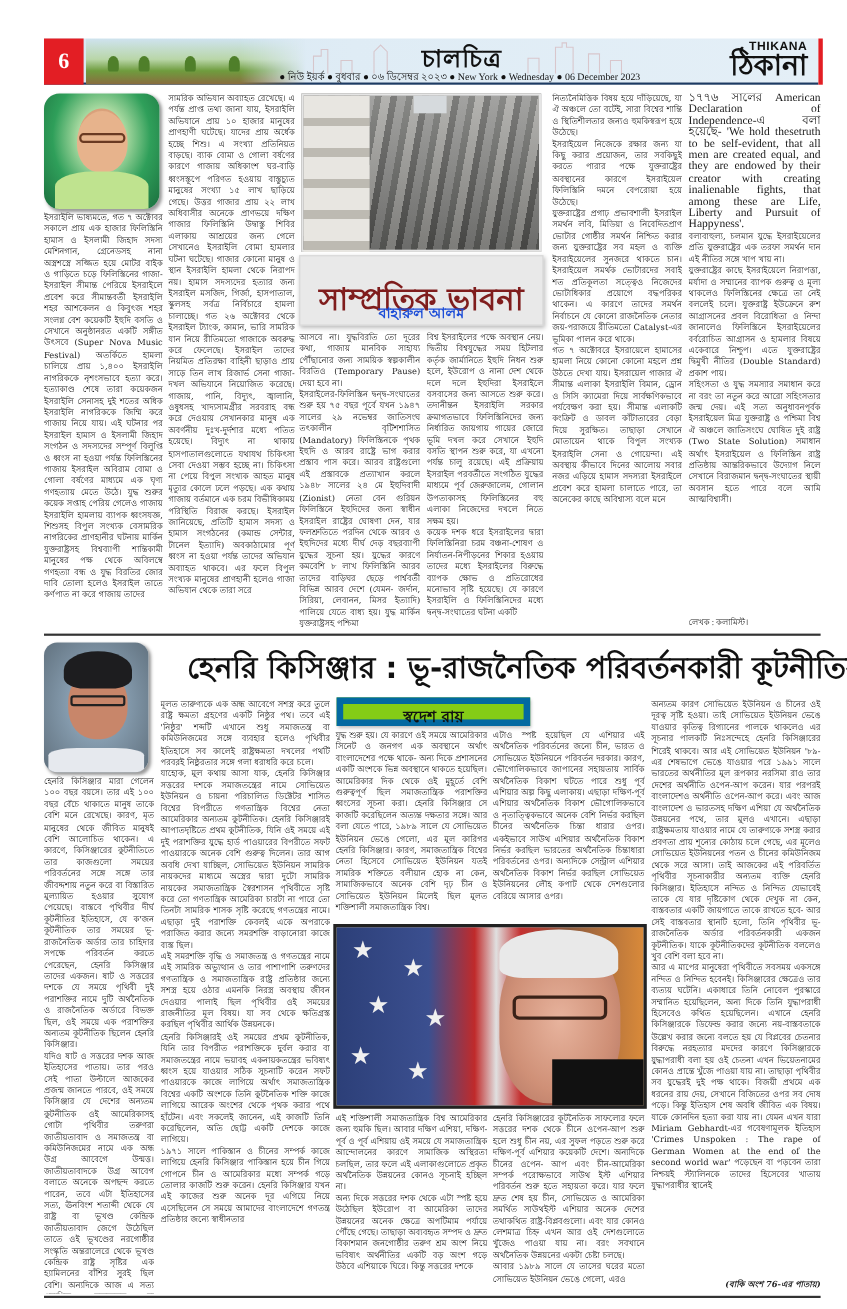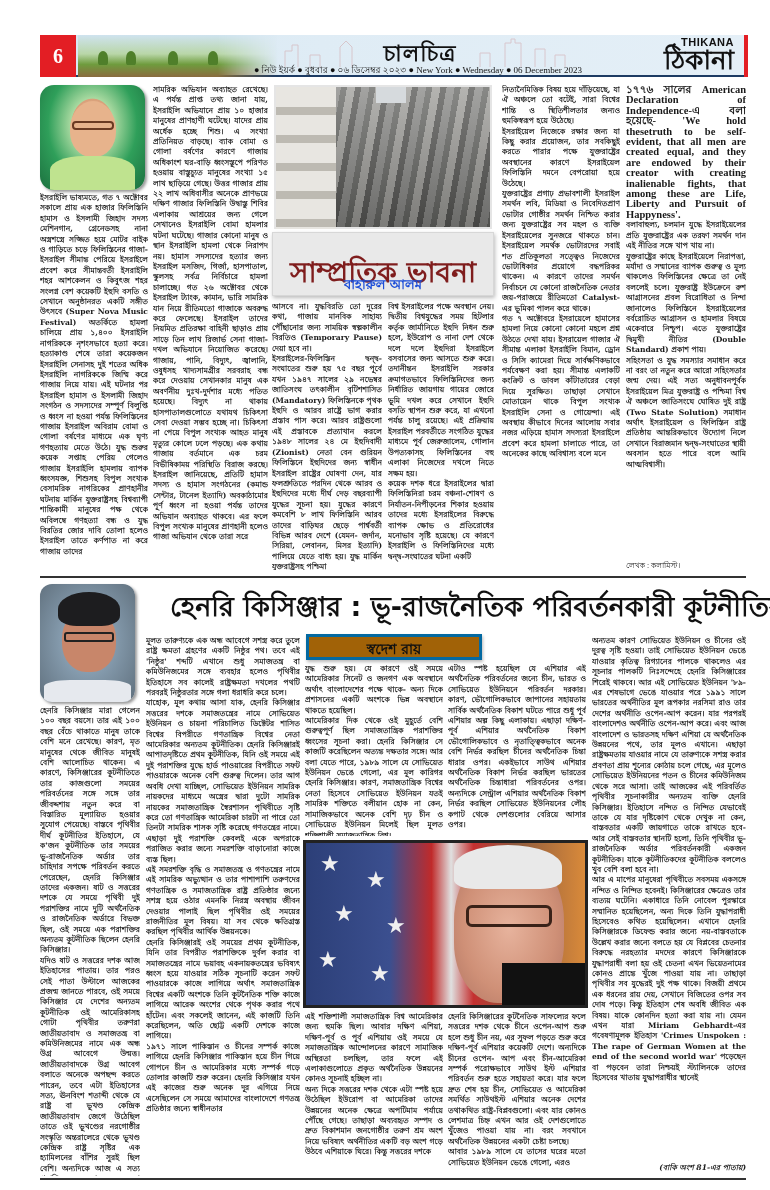--- a/index.html
+++ b/index.html
@@ -22,21 +22,21 @@
     font: bold 22px "DejaVu Sans", sans-serif; color: #111; letter-spacing: 1px; }
   .dateline { position: absolute; left: 158px; top: 28px; width: 440px; text-align: center;
     font: 9px "Liberation Serif", serif; color: #111; white-space: nowrap; }
   .logo { position: absolute; right: 10px; top: 1px; width: 110px; height: 40px; }
   .logo-en { position: absolute; right: 0; top: 0; font: bold 11px "Liberation Sans", sans-serif; color: #111; letter-spacing: .5px; }
   .logo-bn { position: absolute; right: 0; top: 9px; font: bold 26px "DejaVu Sans", sans-serif; color: #111; line-height: 30px; }
   .red-edge { position: absolute; right: -4px; top: 0; width: 4px; height: 42px; background: #e31e24; }
 
   
   .col { position: absolute; font-size: 7.6px; line-height: 10.4px; text-align: justify; color: #1a1a1a; overflow: hidden; }
-  .col p { margin: 0; text-indent: 0; font-weight: bold; }
+  .col p { margin: 0; text-indent: 0; }
   .en { font-family: "Liberation Serif", serif; font-size: 10.5px; }
 
   
   .photo-top { position: absolute; left: 40px; top: 85px; width: 105px; height: 105px; border-radius: 14px;
     background: radial-gradient(ellipse at 50% 38%, #f0c7a4 0%, #d9a07a 28%, #a8d9a0 29%, #2f9f5a 60%, #1b6f3e 100%);
     box-shadow: 2px 2px 3px #999; overflow: hidden; }
   .photo-top .shirt { position: absolute; left: 10px; right: 10px; bottom: 0; height: 34px; background: #bfe38f; border-radius: 40% 40% 0 0; }
   .photo-top .head { position: absolute; left: 30px; top: 16px; width: 46px; height: 56px; border-radius: 50% 50% 45% 45%; background: #e7b38c; }
   .photo-top .glasses { position: absolute; left: 32px; top: 36px; width: 42px; height: 9px; border: 2px solid #6a3a22; border-radius: 4px; }
 
@@ -62,22 +62,22 @@
   .headline2 { position: absolute; left: 136px; top: 586px; width: 610px; height: 44px; text-align: center;
     font: bold 27px "DejaVu Sans", sans-serif; color: #111; white-space: nowrap; margin-left: 34px; }
   .photo-author2 { position: absolute; left: 40px; top: 584px; width: 95px; height: 118px; border-radius: 12px;
     background: radial-gradient(ellipse at 50% 48%, #c98c68 0%, #b07452 30%, #8aa1b4 31%, #5f6f7c 100%);
     box-shadow: 2px 2px 3px #999; overflow: hidden; }
   .photo-author2 .hair { position: absolute; left: 18px; top: 8px; width: 62px; height: 34px; border-radius: 50% 50% 30% 30%; background: #1d1d1f; }
   .photo-author2 .face { position: absolute; left: 22px; top: 26px; width: 54px; height: 62px; border-radius: 45%; background: #c8866a; }
   .photo-author2 .glasses { position: absolute; left: 24px; top: 48px; width: 50px; height: 10px; border: 2px solid #222; border-radius: 3px; }
   .photo-author2 .shirt { position: absolute; left: 4px; right: 4px; bottom: 0; height: 22px; background: #e6e9ee; border-radius: 30% 30% 0 0; }
 
-  .author-box2 { position: absolute; left: 306px; top: 634px; width: 176px; height: 26px; background: #a16207;
-    border: 3px solid #0369a1; box-shadow: 1px 2px 3px #bbb; text-align: center;
+  .author-box2 { position: absolute; left: 306px; top: 634px; width: 176px; height: 26px; background: #84cc16;
+    border: 6px solid #0369a1; box-shadow: 1px 2px 3px #bbb; text-align: center;
     font: bold 14px "DejaVu Sans", sans-serif; line-height: 24px; }
 
   .photo-kissinger { position: absolute; left: 303px; top: 840px; width: 285px; height: 168px; border: 3px solid #222;
     background: linear-gradient(90deg, #2c3f78 0%, #3b4f8f 30%, #c02a2a 45%, #e0e0e0 52%, #c43030 60%, #8d5a3e 75%, #d98a3a 100%);
     overflow: hidden; }
   .photo-kissinger .star { position: absolute; color: #f0f0f0; font-size: 22px; }
   .photo-kissinger .face { position: absolute; left: 148px; top: 10px; width: 110px; height: 150px; border-radius: 45% 45% 40% 40%;
     background: radial-gradient(ellipse at 50% 50%, #e7b39d 0%, #cf9077 60%, #b07462 100%); }
   .photo-kissinger .hair { position: absolute; left: 148px; top: 2px; width: 108px; height: 44px; border-radius: 50% 50% 20% 20%; background: #e9e9e9; }
   .photo-kissinger .specs { position: absolute; left: 160px; top: 62px; width: 86px; height: 22px; border: 3px solid #3a2218; border-radius: 6px; }
@@ -211,17 +211,17 @@
   </div>
   <div class="col" style="left:448px; top:1012px; width:138px; height:164px;">
     <p>হেনরি কিসিঞ্জারের কূটনৈতিক সাফল্যের ফলে সত্তরের দশক থেকে চীনে ওপেন-আপ শুরু হলে শুধু চীন নয়, এর সুফল পড়তে শুরু করে দক্ষিণ-পূর্ব এশিয়ার কয়েকটি দেশে। অন্যদিকে চীনের ওপেন- আপ এবং চীন-আমেরিকা সম্পর্ক পরোক্ষভাবে সাউথ ইস্ট এশিয়ার পরিবর্তন শুরু হতে সহায়তা করে। যার ফলে দ্রুত শেষ হয় চীন, সোভিয়েত ও আমেরিকা সমর্থিত সাউথইস্ট এশিয়ার অনেক দেশের তথাকথিত রাষ্ট্র-বিপ্লবগুলো। এবং যার কোনও লেশমাত্র চিহ্ন এখন আর ওই দেশগুলোতে খুঁজেও পাওয়া যায় না। বরং সবখানে অর্থনৈতিক উন্নয়নের একটা চেষ্টা চলছে।</p>
     <p>আবার ১৯৮৯ সালে যে তাসের ঘরের মতো সোভিয়েত ইউনিয়ন ভেঙে গেলো, এরও</p>
   </div>
   <div class="col" style="left:592px; top:636px; width:154px; height:528px;">
     <p>অন্যতম কারণ সোভিয়েত ইউনিয়ন ও চীনের ওই দূরত্ব সৃষ্টি হওয়া। তাই সোভিয়েত ইউনিয়ন ভেঙে যাওয়ার কৃতিত্ব রিগ্যানের পালকে থাকলেও এর সূচনার পালকটি নিঃসন্দেহে হেনরি কিসিঞ্জারের শিরেই থাকবে। আর এই সোভিয়েত ইউনিয়ন '৮৯-এর শেষভাগে ভেঙে যাওয়ার পরে ১৯৯১ সালে ভারতের অর্থনীতির মূল রূপকার নরসিমা রাও তার দেশের অর্থনীতি ওপেন-আপ করেন। যার পরপরই বাংলাদেশও অর্থনীতি ওপেন-আপ করে। এবং আজ বাংলাদেশ ও ভারতসহ দক্ষিণ এশিয়া যে অর্থনৈতিক উন্নয়নের পথে, তার মূলও এখানে। এছাড়া রাষ্ট্রক্ষমতায় যাওয়ার নামে যে তারুণ্যকে সশস্ত্র করার প্রবণতা প্রায় শূন্যের কোঠায় চলে গেছে, এর মূলেও সোভিয়েত ইউনিয়নের পতন ও চীনের কমিউনিজম থেকে সরে আসা। তাই আজকের এই পরিবর্তিত পৃথিবীর সূচনাকারীর অন্যতম ব্যক্তি হেনরি কিসিঞ্জার। ইতিহাসে নন্দিত ও নিন্দিত যেভাবেই তাকে যে যার দৃষ্টিকোণ থেকে দেখুক না কেন, বাস্তবতার একটি জায়গাতে তাকে রাখতে হবে- আর সেই বাস্তবতার স্থানটি হলো, তিনি পৃথিবীর ভূ-রাজনৈতিক অর্ডার পরিবর্তনকারী একজন কূটনীতিক। যাকে কূটনীতিকদের কূটনীতিক বললেও খুব বেশি বলা হবে না।</p>
     <p>আর এ মাপের মানুষেরা পৃথিবীতে সবসময় একসঙ্গে নন্দিত ও নিন্দিত হবেনই। কিসিঞ্জারের ক্ষেত্রেও তার ব্যত্যয় ঘটেনি। একাধারে তিনি নোবেল পুরস্কারে সম্মানিত হয়েছিলেন, অন্য দিকে তিনি যুদ্ধাপরাধী হিসেবেও কথিত হয়েছিলেন। এখানে হেনরি কিসিঞ্জারকে ডিফেন্ড করার জন্যে নয়-বাস্তবতাকে উল্লেখ করার জন্যে বলতে হয় যে বিপ্লবের চেতনার বিরুদ্ধে নরহত্যার মদদের কারণে কিসিঞ্জারকে যুদ্ধাপরাধী বলা হয় ওই চেতনা এখন ভিয়েতনামের কোনও প্রান্তে খুঁজে পাওয়া যায় না। তাছাড়া পৃথিবীর সব যুদ্ধেরই দুই পক্ষ থাকে। বিজয়ী প্রথমে এক ধরনের রায় দেয়, সেখানে বিজিতের ওপর সব দোষ পড়ে। কিন্তু ইতিহাস শেষ অবধি জীবিত এক বিষয়। যাকে কোনদিন হত্যা করা যায় না। যেমন এখন যারা Miriam Gebhardt-এর গবেষণামূলক ইতিহাস 'Crimes Unspoken : The rape of German Women at the end of the second world war' পড়েছেন বা পড়বেন তারা নিশ্চয়ই স্ট্যালিনকে তাদের হিসেবের খাতায় যুদ্ধাপরাধীর স্থানেই</p>
   </div>
   <div class="col" style="left:592px; top:1163px; width:154px; height:12px; text-align:right;">
-    <span class="italic-note">(বাকি অংশ 81-এর পাতায়)</span>
+    <span class="italic-note">(বাকি অংশ 76-এর পাতায়)</span>
   </div>
 </section>
 
 <div class="rule" style="top:1178px;"></div>
 
 </body></html>

